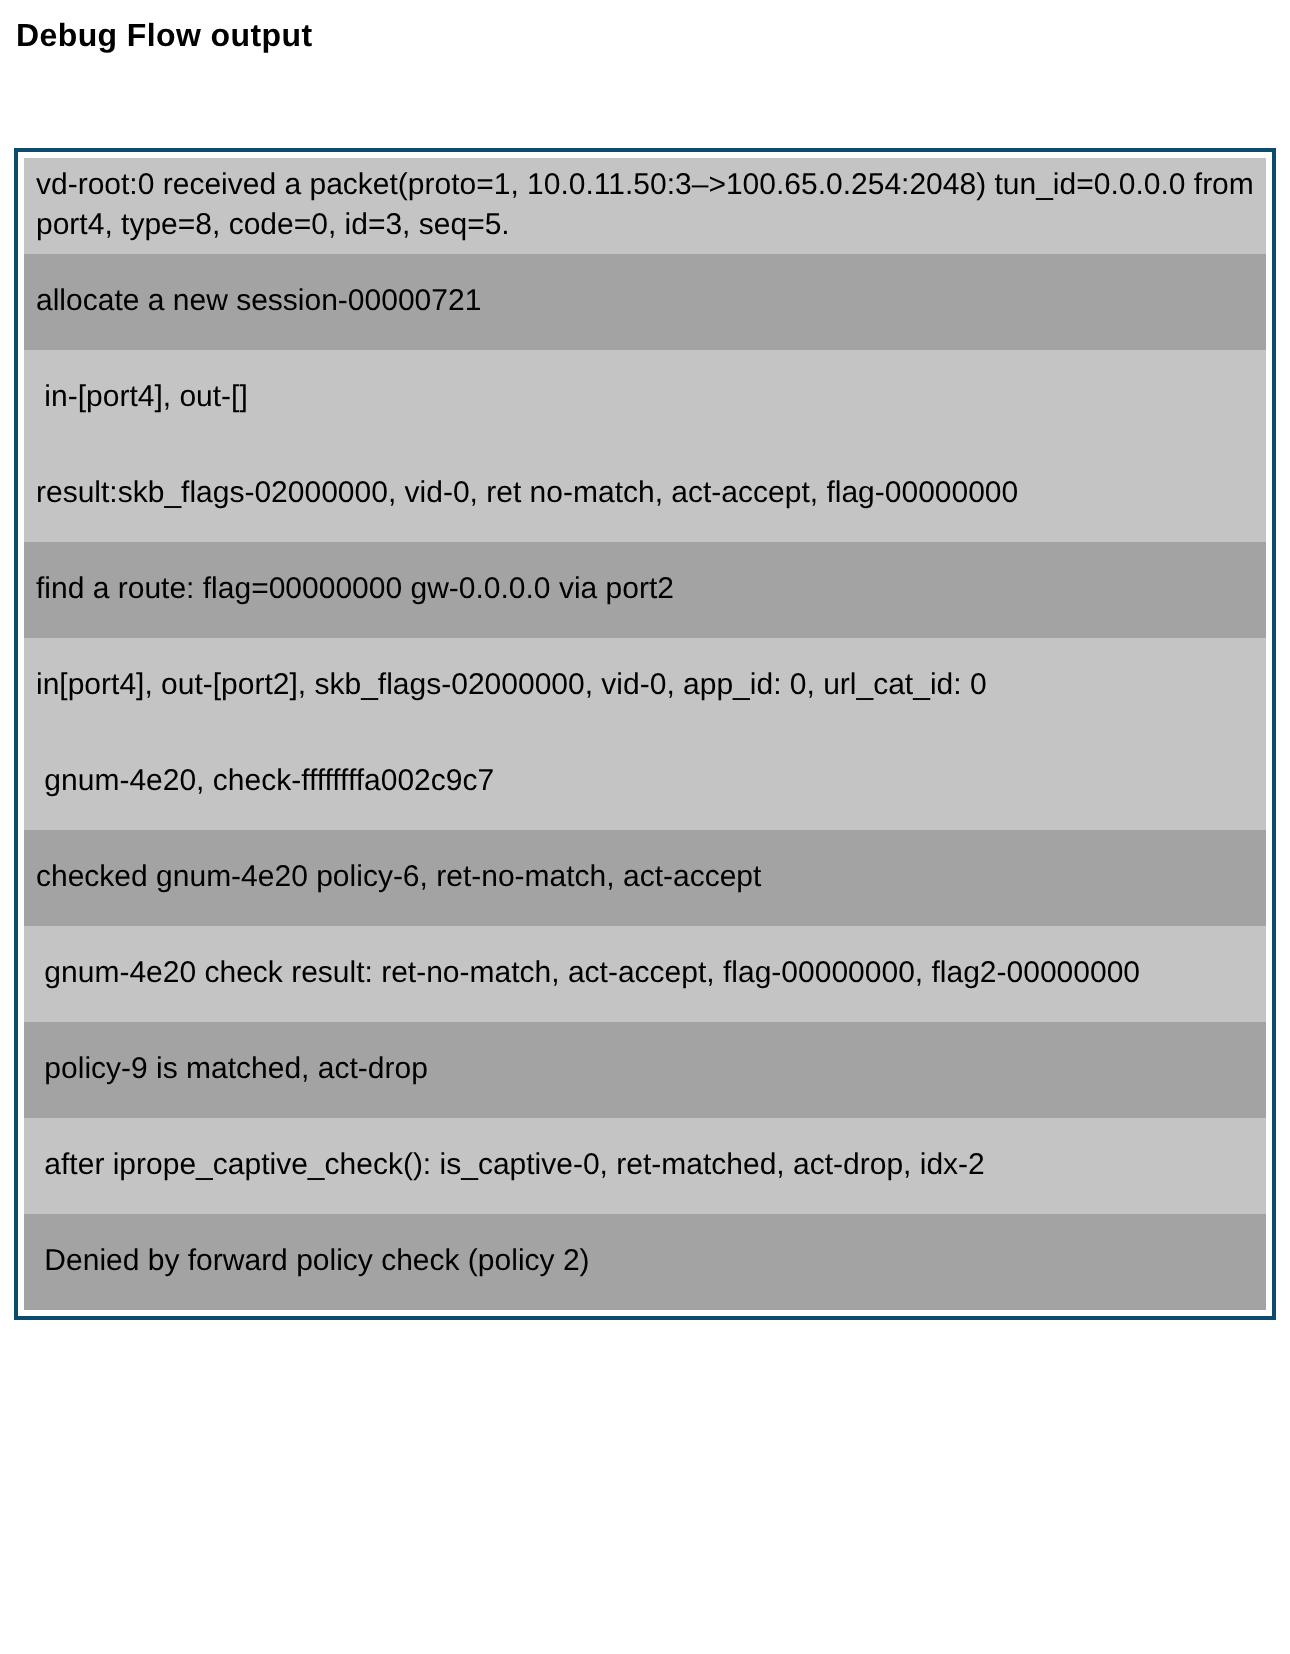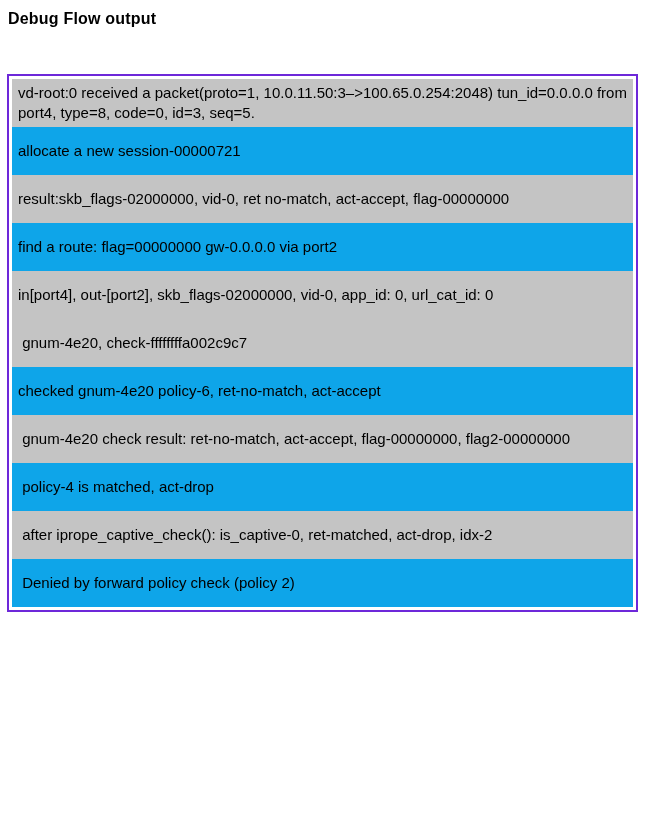--- a/index.html
+++ b/index.html
@@ -16,53 +16,54 @@
     padding: 7px;
     overflow: hidden;
   }
   .page-title {
     font-size: 16px;
     font-weight: bold;
     margin: 3px 0 10px 1px;
     letter-spacing: 0.2px;
   }
   .flow-table {
-    border: 2px solid #6d28d9;
+    border: 2px solid #0c4a6e;
     padding: 3px;
     background: #ffffff;
     margin-top: 46px;
   }
   .flow-row {
     box-sizing: border-box;
     min-height: 48px;
     display: flex;
     align-items: center;
     padding: 4px 6px;
     font-size: 15px;
     line-height: 20px;
     white-space: pre-wrap;
     word-break: break-word;
-    background: #0ea5e9;
+    background: #a3a3a3;
   }
   .flow-row.hl {
     background: #c4c4c4;
   }
 </style>
 </head>
 <body>
 
 <div class="page">
   <div class="page-title">Debug Flow output</div>
 
   <div class="flow-table" id="flow-table">
       <div class="flow-row hl">vd-root:0 received a packet(proto=1, 10.0.11.50:3–&gt;100.65.0.254:2048) tun_id=0.0.0.0 from port4, type=8, code=0, id=3, seq=5.</div>
       <div class="flow-row">allocate a new session-00000721</div>
+      <div class="flow-row hl"> in-[port4], out-[]</div>
       <div class="flow-row hl">result:skb_flags-02000000, vid-0, ret no-match, act-accept, flag-00000000</div>
       <div class="flow-row">find a route: flag=00000000 gw-0.0.0.0 via port2</div>
       <div class="flow-row hl">in[port4], out-[port2], skb_flags-02000000, vid-0, app_id: 0, url_cat_id: 0</div>
       <div class="flow-row hl"> gnum-4e20, check-ffffffffa002c9c7</div>
       <div class="flow-row">checked gnum-4e20 policy-6, ret-no-match, act-accept</div>
       <div class="flow-row hl"> gnum-4e20 check result: ret-no-match, act-accept, flag-00000000, flag2-00000000</div>
-      <div class="flow-row"> policy-4 is matched, act-drop</div>
+      <div class="flow-row"> policy-9 is matched, act-drop</div>
       <div class="flow-row hl"> after iprope_captive_check(): is_captive-0, ret-matched, act-drop, idx-2</div>
       <div class="flow-row"> Denied by forward policy check (policy 2)</div>
     </div>
 </div>
 
 </body></html>

